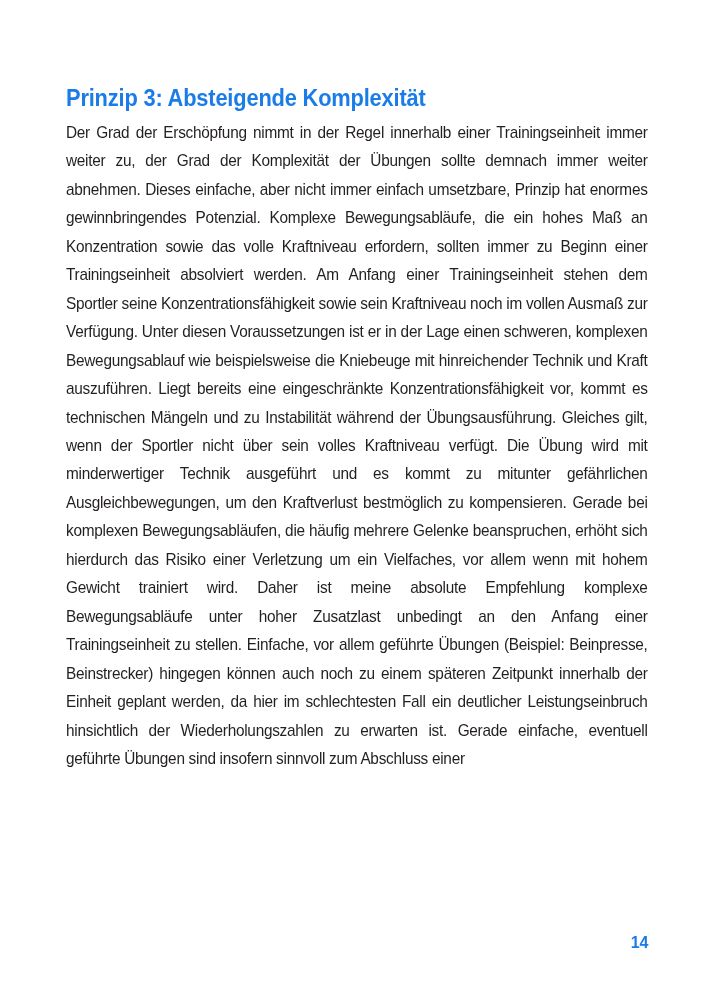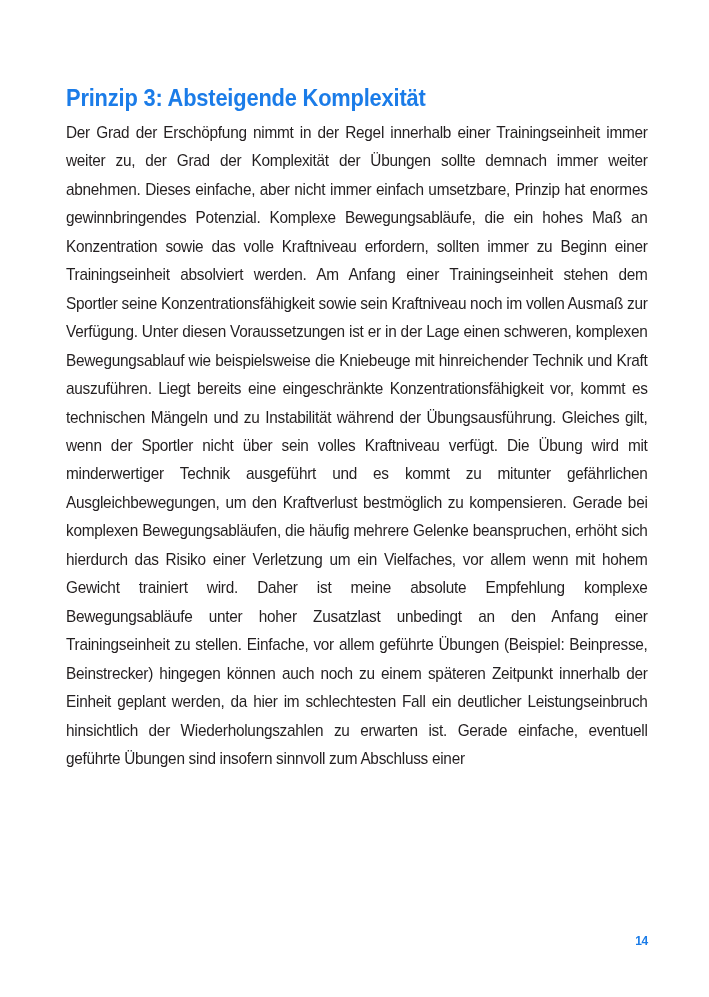--- a/index.html
+++ b/index.html
@@ -49,21 +49,21 @@
     transform-origin: left top;
     width: 609px;
   }
   .page-number {
     position: absolute;
     left: 0;
     top: 934px;
     width: 648px;
     text-align: right;
     font-family: "Liberation Sans", sans-serif;
-    font-size: 12px;
+    font-size: 16px;
     font-weight: 700;
     color: #1B7CE8;
     letter-spacing: -0.3px;
   }
 </style>
 </head>
 <body>
 
 <div class="page">
 

